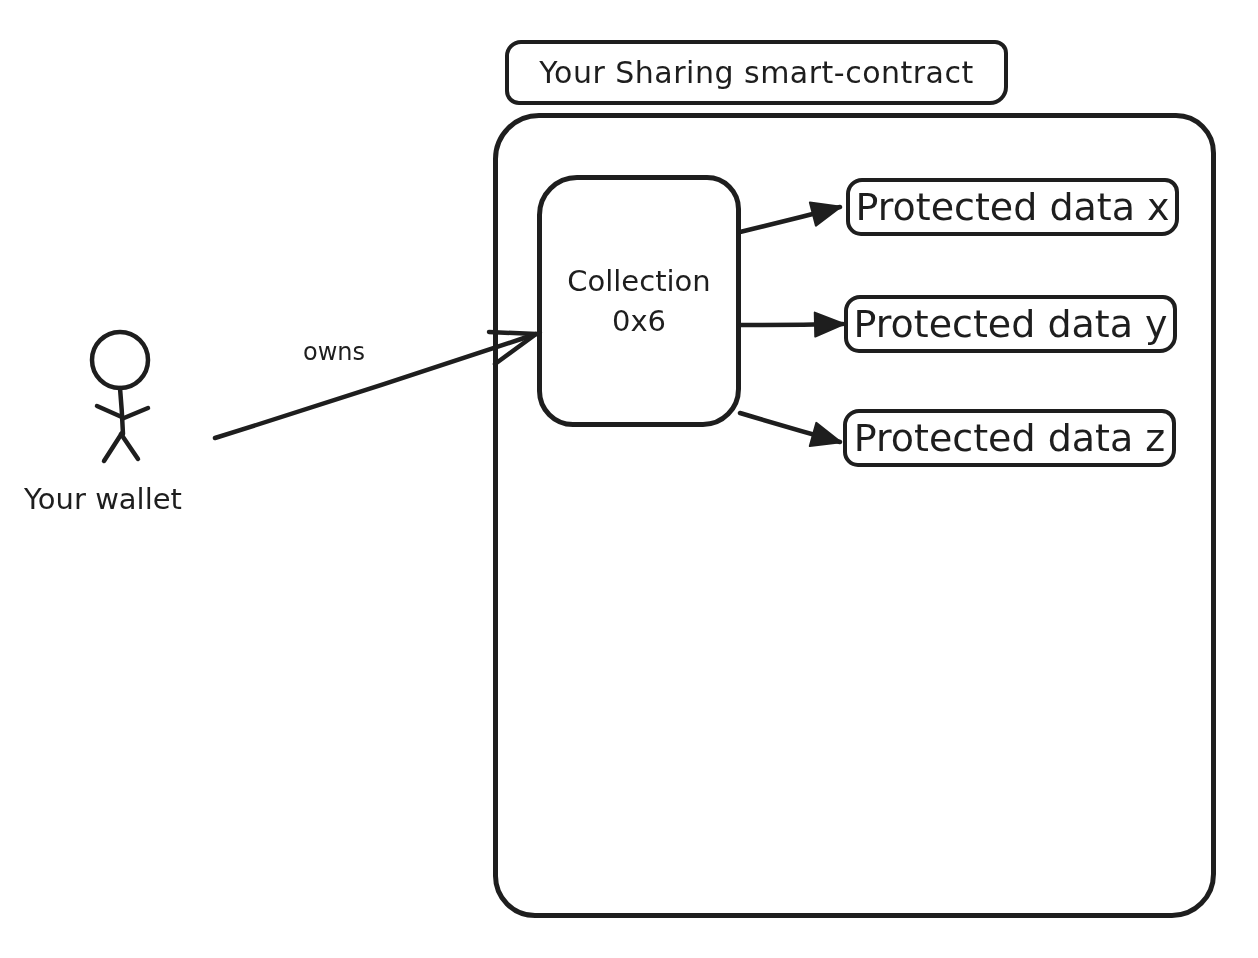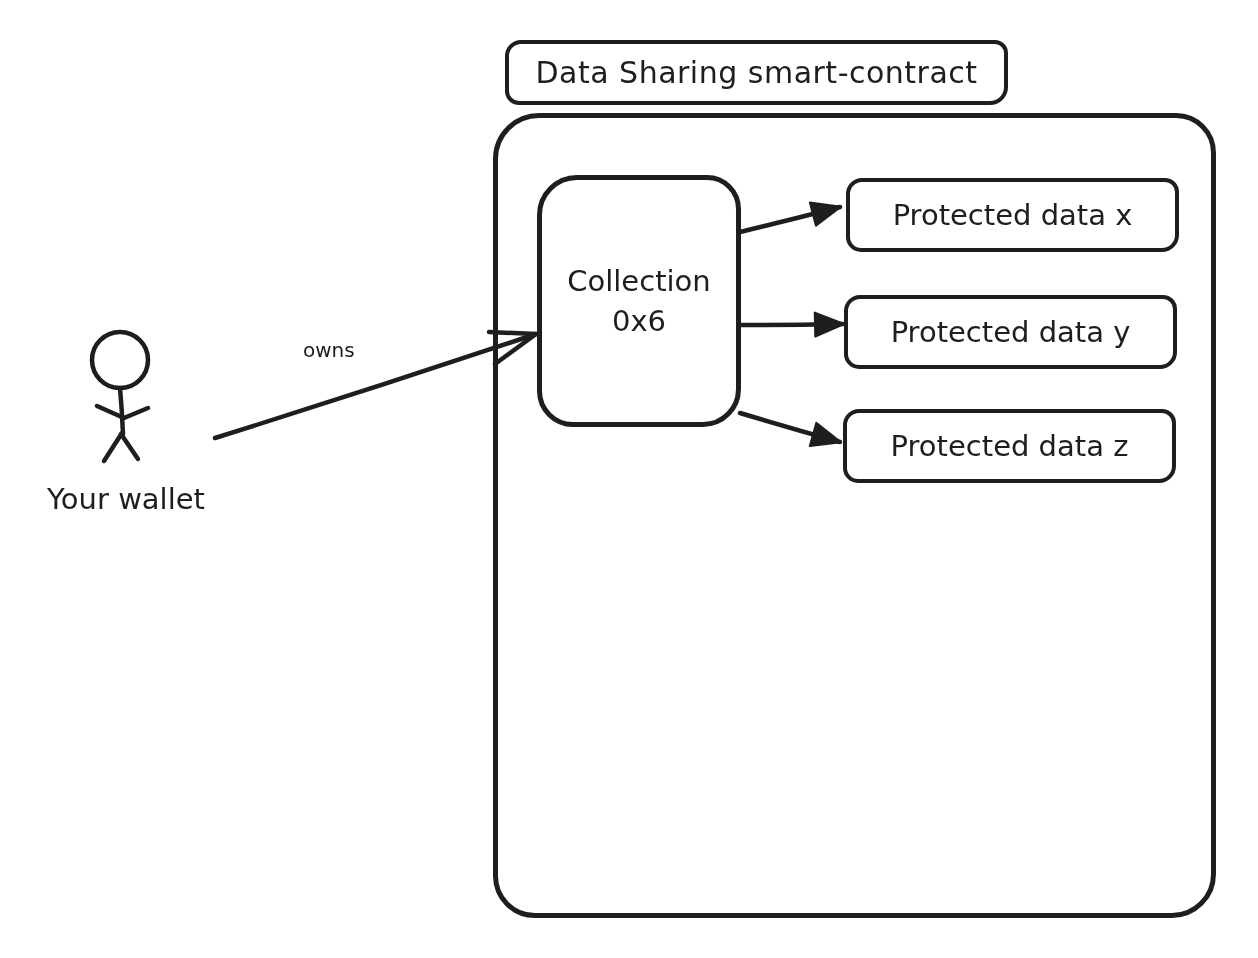--- a/index.html
+++ b/index.html
@@ -50,61 +50,61 @@
     width: 204px; height: 252px;
     border-width: 5px;
     border-radius: 40px 34px 38px 36px;
     flex-direction: column;
     font-size: 29px;
     line-height: 40px;
   }
 
   
   .pbox {
-    width: 333px; height: 74px;
+    width: 333px; height: 58px;
     border-radius: 16px 14px 17px 15px;
-    font-size: 29px;
+    font-size: 38px;
     white-space: nowrap;
   }
   .pbox-x { left: 846px; top: 178px; }
   .pbox-y { left: 844px; top: 295px; }
   .pbox-z { left: 843px; top: 409px; justify-content: center; }
 
   
   .actor-label {
     position: absolute;
-    left: 47px; top: 481px;
+    left: 24px; top: 481px;
     font-size: 29px;
     line-height: 37px;
     z-index: 2;
   }
   .owns-label {
     position: absolute;
     left: 303px; top: 338px;
-    font-size: 20px;
+    font-size: 24px;
     z-index: 2;
   }
 
   svg.overlay {
     position: absolute;
     left: 0; top: 0;
     width: 1258px; height: 958px;
     z-index: 5;
     pointer-events: none;
   }
 </style>
 </head>
 <body>
 
 <div class="canvas">
 
   <div class="box container-box"></div>
 
   <div class="box title-box">
-    <span>Data Sharing smart-contract</span>
+    <span>Your Sharing smart-contract</span>
   </div>
 
   <div class="box collection-box">
     <div>Collection</div>
     <div>0x6</div>
   </div>
 
   <div class="box pbox pbox-x">
     <span>Protected data x</span>
   </div>

